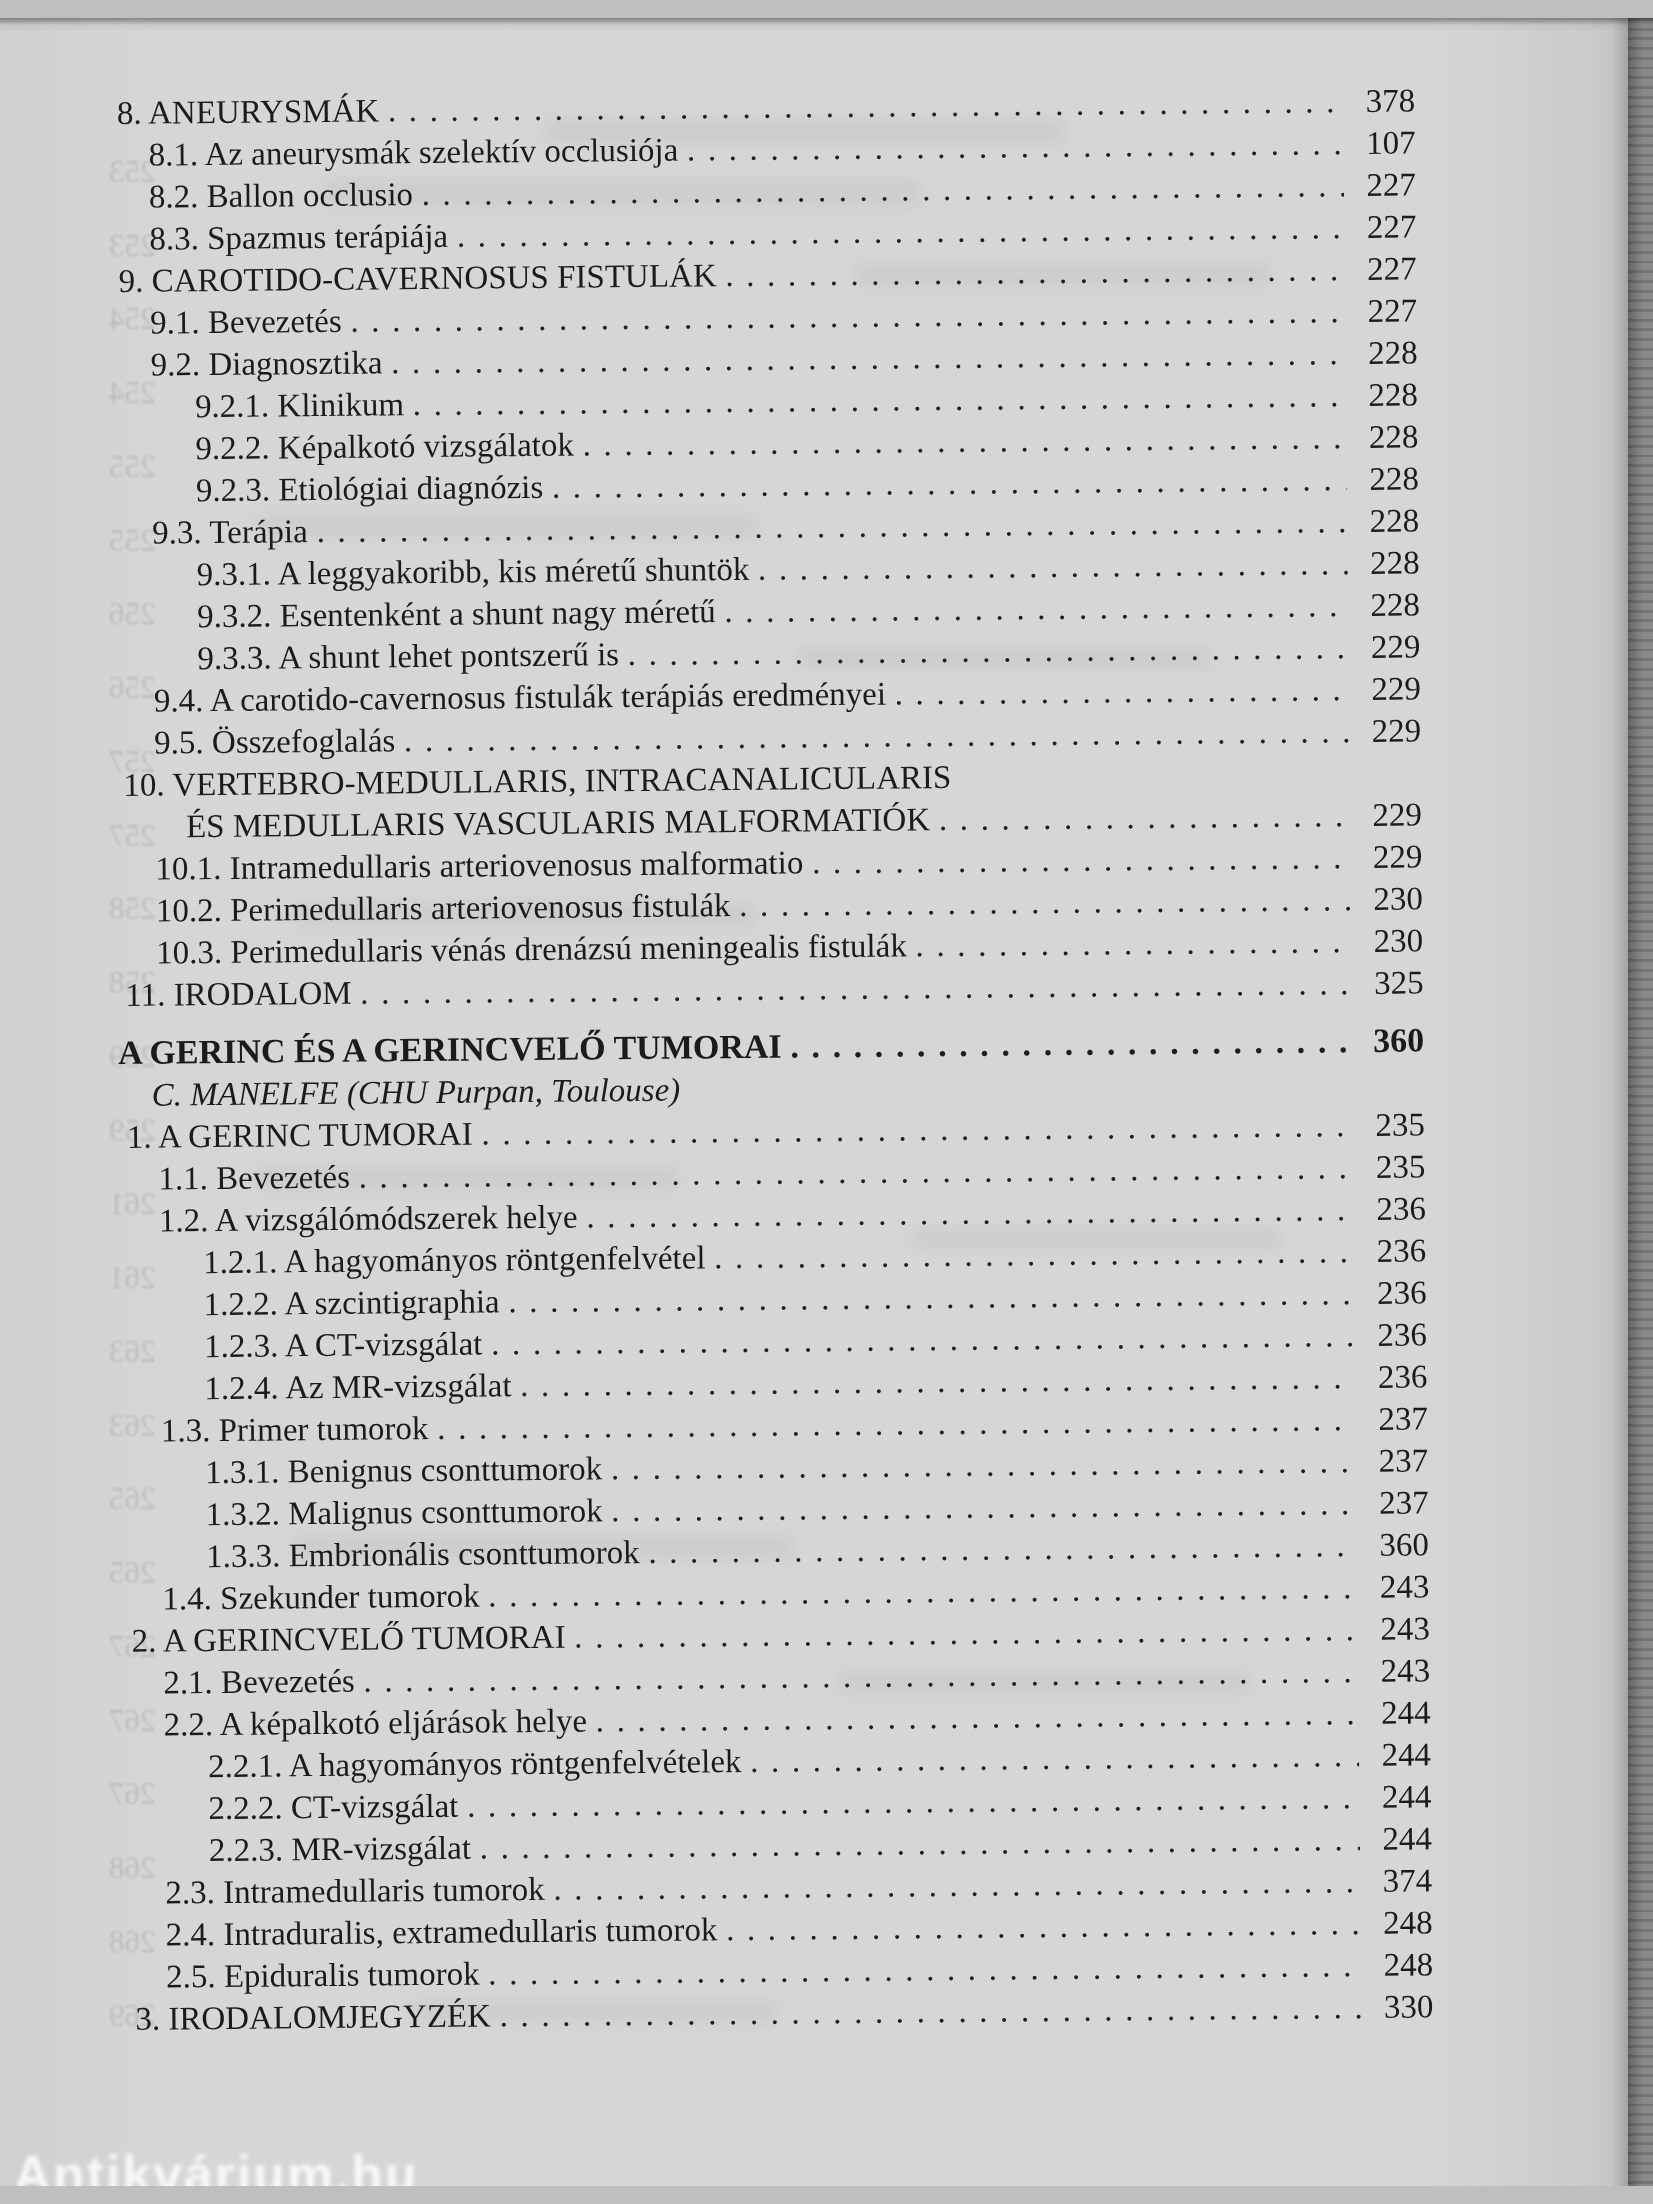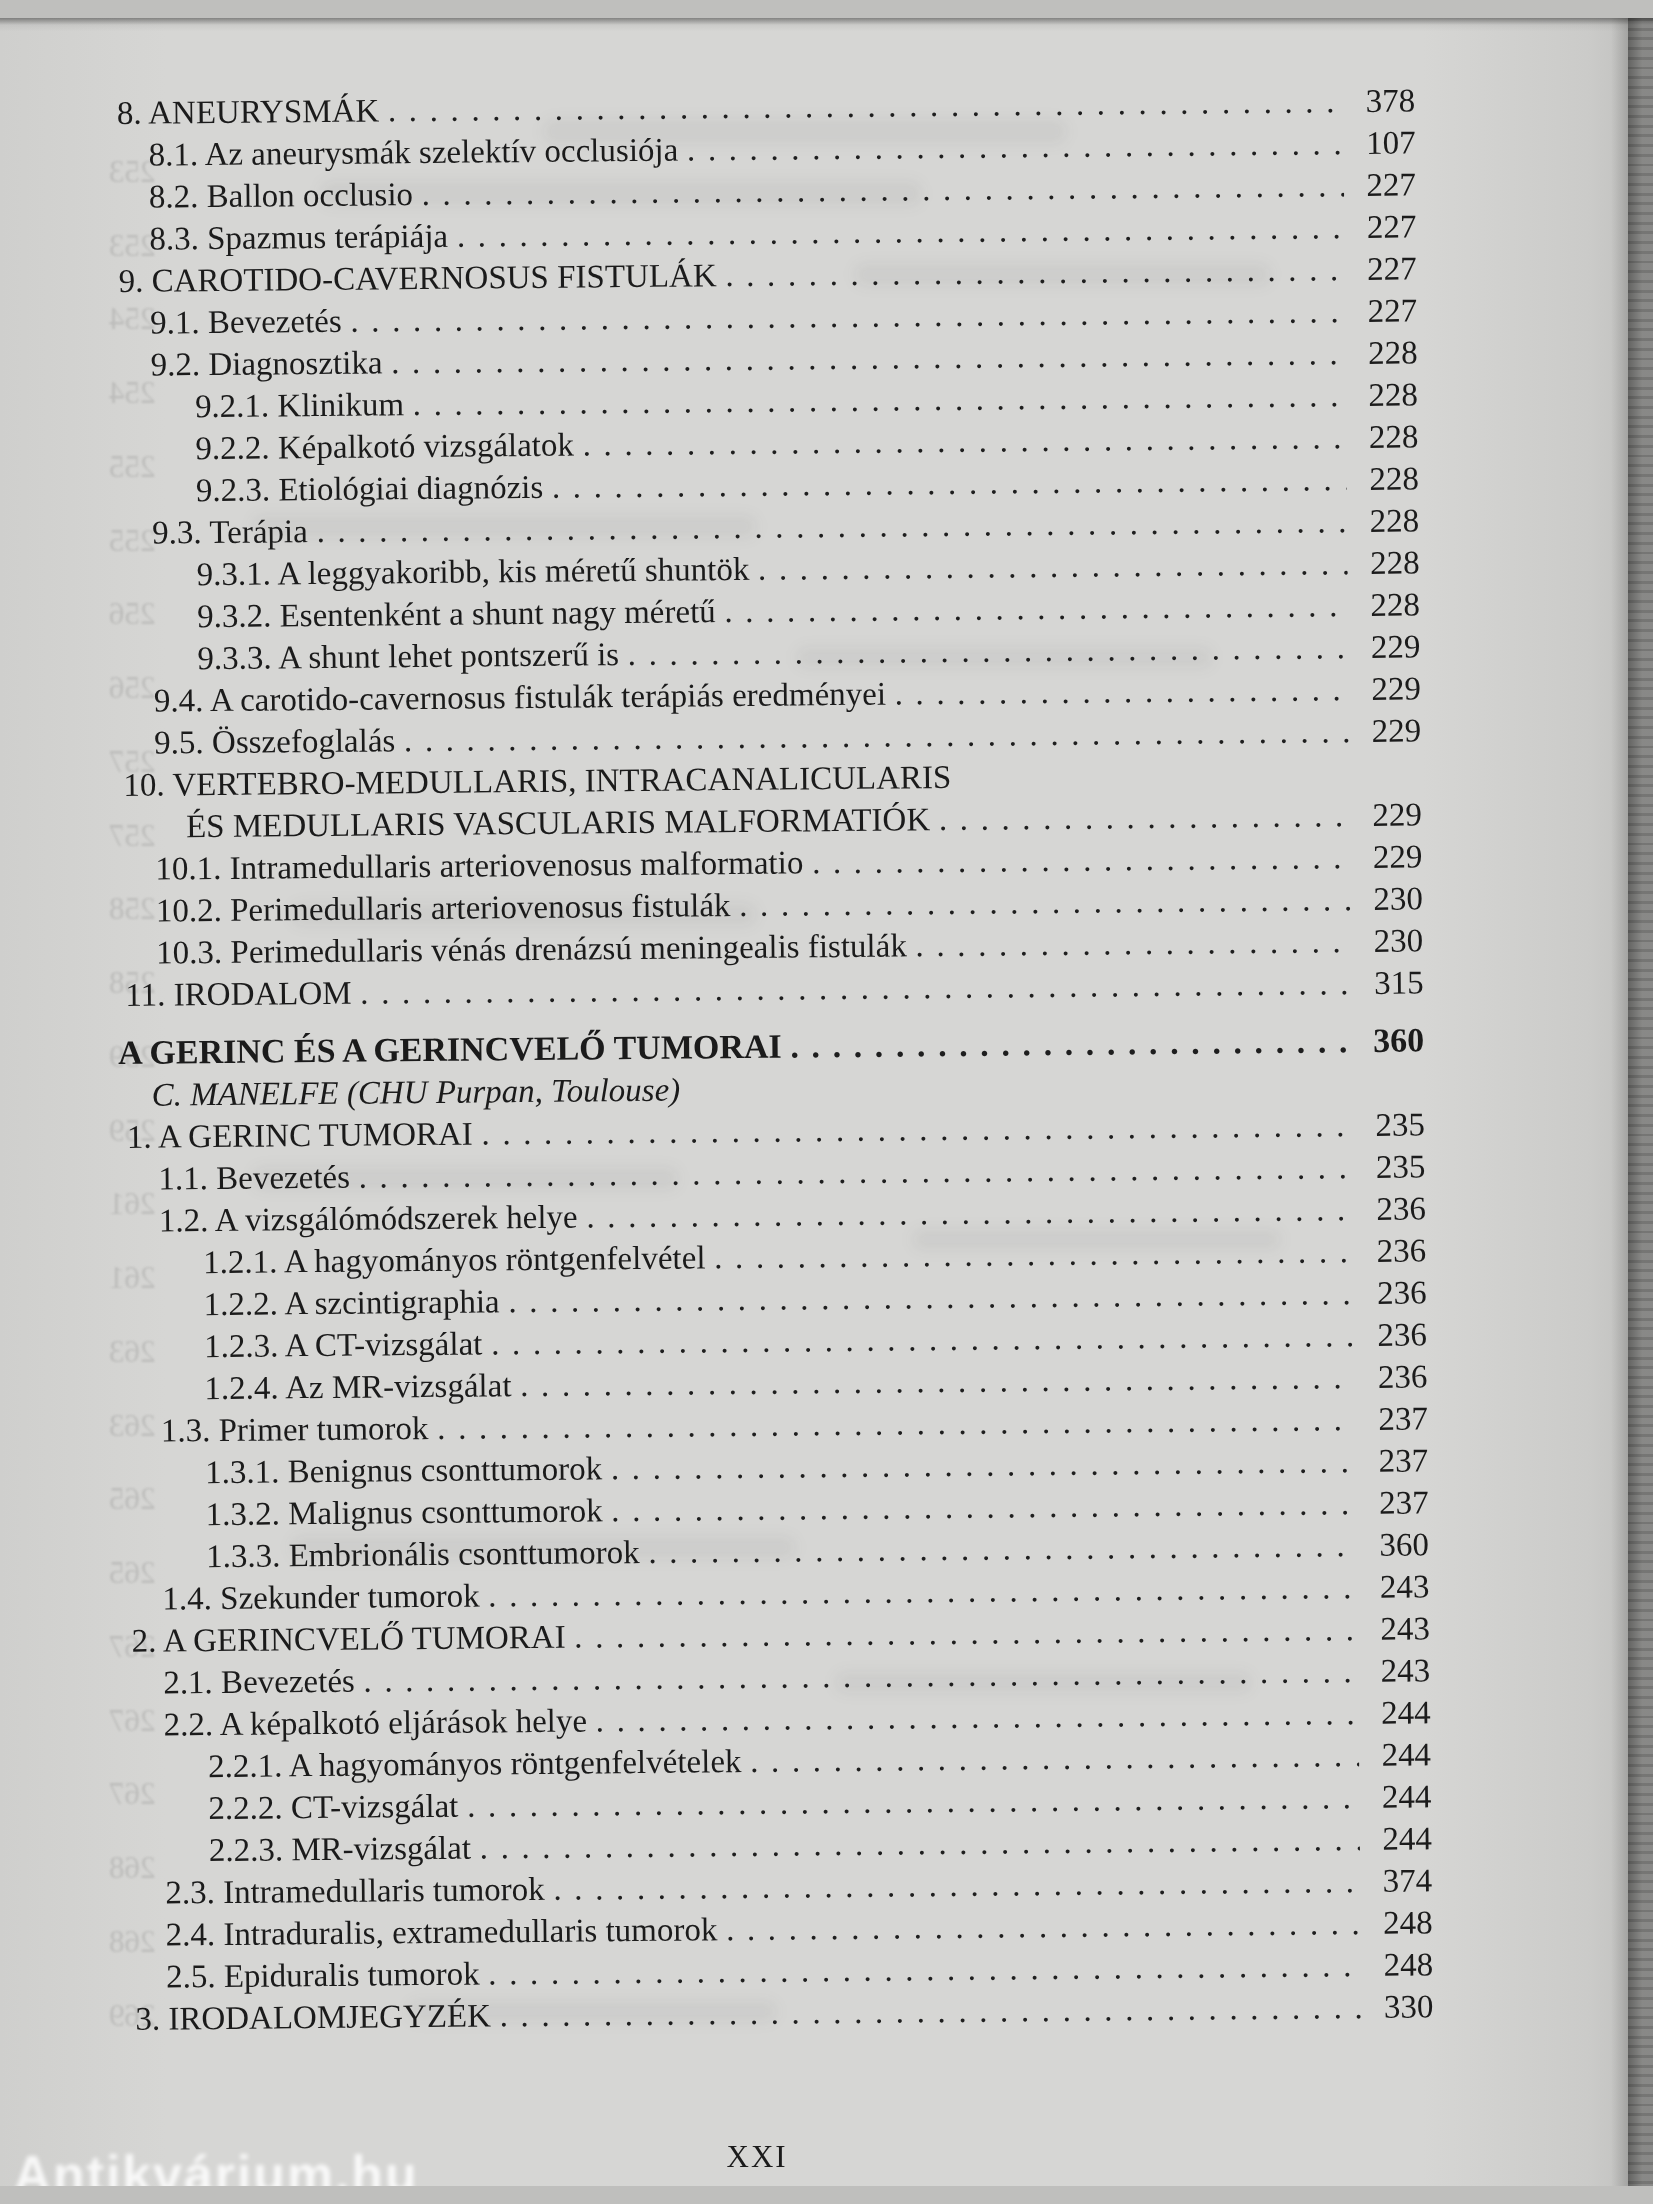--- a/index.html
+++ b/index.html
@@ -270,21 +270,21 @@
         <span class="pagenum">230</span>
       </div>
       <div class="row lvl2">
         <span class="label">10.3. Perimedullaris vénás drenázsú meningealis fistulák</span>
         <span class="dots">................................................................................................................................................................</span>
         <span class="pagenum">230</span>
       </div>
       <div class="row lvl1">
         <span class="label">11. IRODALOM</span>
         <span class="dots">................................................................................................................................................................</span>
-        <span class="pagenum">315</span>
+        <span class="pagenum">325</span>
       </div>
       <div class="row lvl0 bold">
         <span class="label">A GERINC ÉS A GERINCVELŐ TUMORAI</span>
         <span class="dots">................................................................................................................................................................</span>
         <span class="pagenum">360</span>
       </div>
       <div class="row lvlauthor italic">
         <span class="label">C. MANELFE (CHU Purpan, Toulouse)</span>
       </div>
       <div class="row lvl1">
@@ -392,21 +392,20 @@
         <span class="dots">................................................................................................................................................................</span>
         <span class="pagenum">248</span>
       </div>
       <div class="row lvl1">
         <span class="label">3. IRODALOMJEGYZÉK</span>
         <span class="dots">................................................................................................................................................................</span>
         <span class="pagenum">330</span>
       </div>
     </div>
 
-  <div class="footer">XXI</div>
 
   <div class="watermark">Antikvárium.hu</div>
 
   <div class="edge-fade"></div>
   <div class="edge"></div>
   <div class="top-shadow"></div>
 </div>
 
 
 </body></html>

